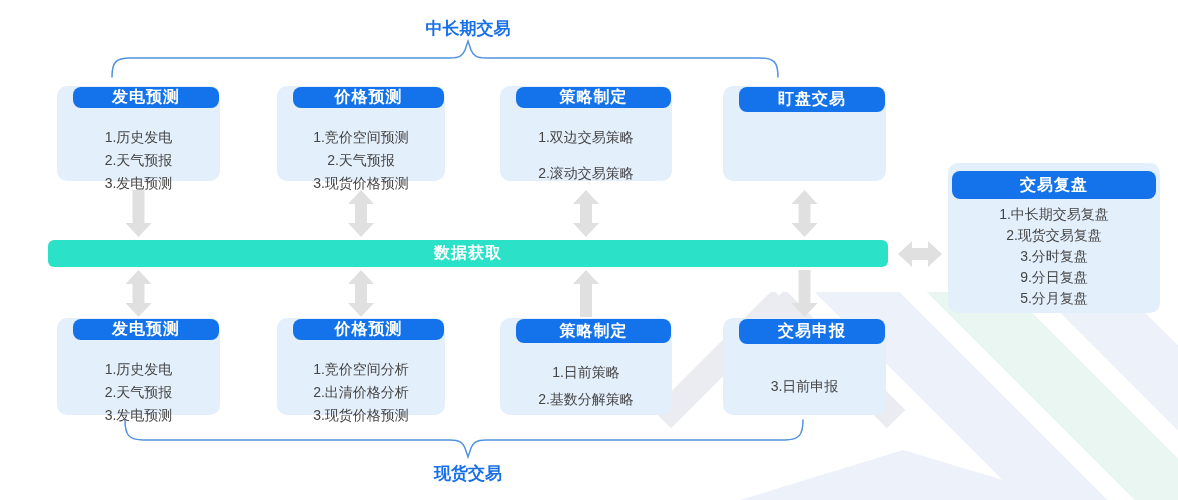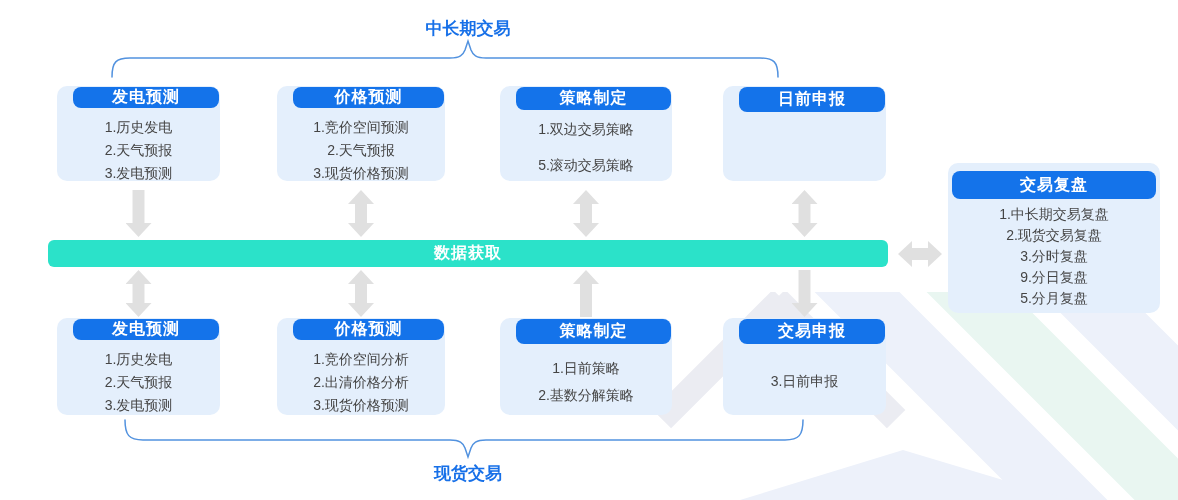--- a/index.html
+++ b/index.html
@@ -43,21 +43,21 @@
     display:flex;flex-direction:column;
   }
   .card-header{
     margin:1px 1px 0 16px;height:25px;border-radius:8px;
     background:var(--header-blue);
     display:flex;align-items:center;justify-content:center;
     color:#fff;font-size:16px;font-weight:bold;letter-spacing:1px;
   }
   .card-body{
     flex:1;display:flex;flex-direction:column;align-items:center;justify-content:center;
-    color:var(--item-text);font-size:14px;line-height:23px;padding:8px 4px 4px;
+    color:var(--item-text);font-size:14px;line-height:23px;padding:18px 4px 4px;
   }
   .side-card .card-header{margin:8px 4px 0 4px;height:28px;}
   .side-card .card-body{line-height:21px;padding-top:4px;}
 
   
   .varrow{position:absolute;width:26px;height:47px;background:var(--arrow-gray);z-index:2;}
   .varrow.down{clip-path:polygon(7px 0,19px 0,19px 33px,26px 33px,13px 47px,0 33px,7px 33px);}
   .varrow.up{clip-path:polygon(13px 0,26px 14px,19px 14px,19px 47px,7px 47px,7px 14px,0 14px);}
   .varrow.both{clip-path:polygon(13px 0,26px 14px,19px 14px,19px 33px,26px 33px,13px 47px,0 33px,7px 33px,7px 14px,0 14px);}
   .harrow{
@@ -109,26 +109,26 @@
           <div class="card-item">1.竞价空间预测</div>
           <div class="card-item">2.天气预报</div>
           <div class="card-item">3.现货价格预测</div>
         </div>
       </div>
       <div class="varrow both" style="left: 348px; top: 190px;"></div>
       <div class="card" style="left: 500px; top: 86px; width: 172px; height: 95px;">
         <div class="card-header">策略制定</div>
         <div class="card-body" style="gap: 13px;">
           <div class="card-item">1.双边交易策略</div>
-          <div class="card-item">5.滚动交易策略</div>
+          <div class="card-item">2.滚动交易策略</div>
         </div>
       </div>
       <div class="varrow both" style="left: 573px; top: 190px;"></div>
       <div class="card" style="left: 723px; top: 86px; width: 163px; height: 95px;">
-        <div class="card-header">日前申报</div>
+        <div class="card-header">盯盘交易</div>
       </div>
       <div class="varrow both" style="left: 791.5px; top: 190px;"></div>
       <div class="card" style="left: 57px; top: 318px; width: 163px; height: 97px;">
         <div class="card-header">发电预测</div>
         <div class="card-body">
           <div class="card-item">1.历史发电</div>
           <div class="card-item">2.天气预报</div>
           <div class="card-item">3.发电预测</div>
         </div>
       </div>

